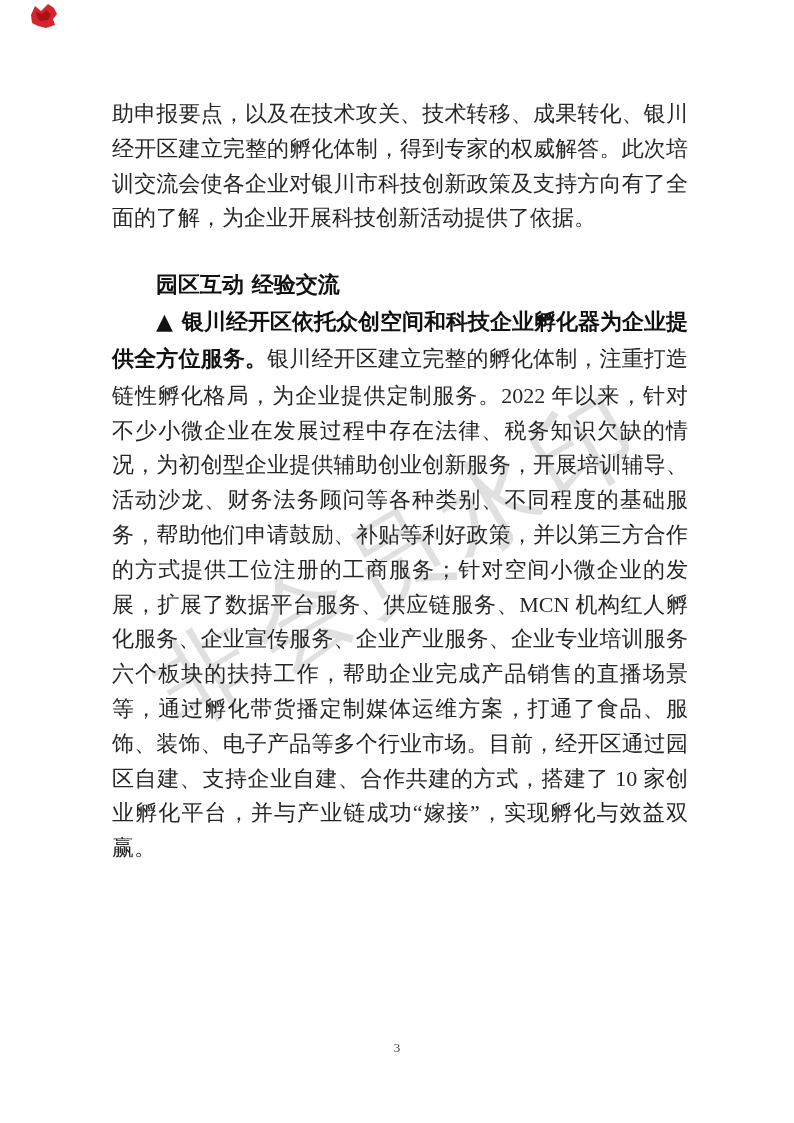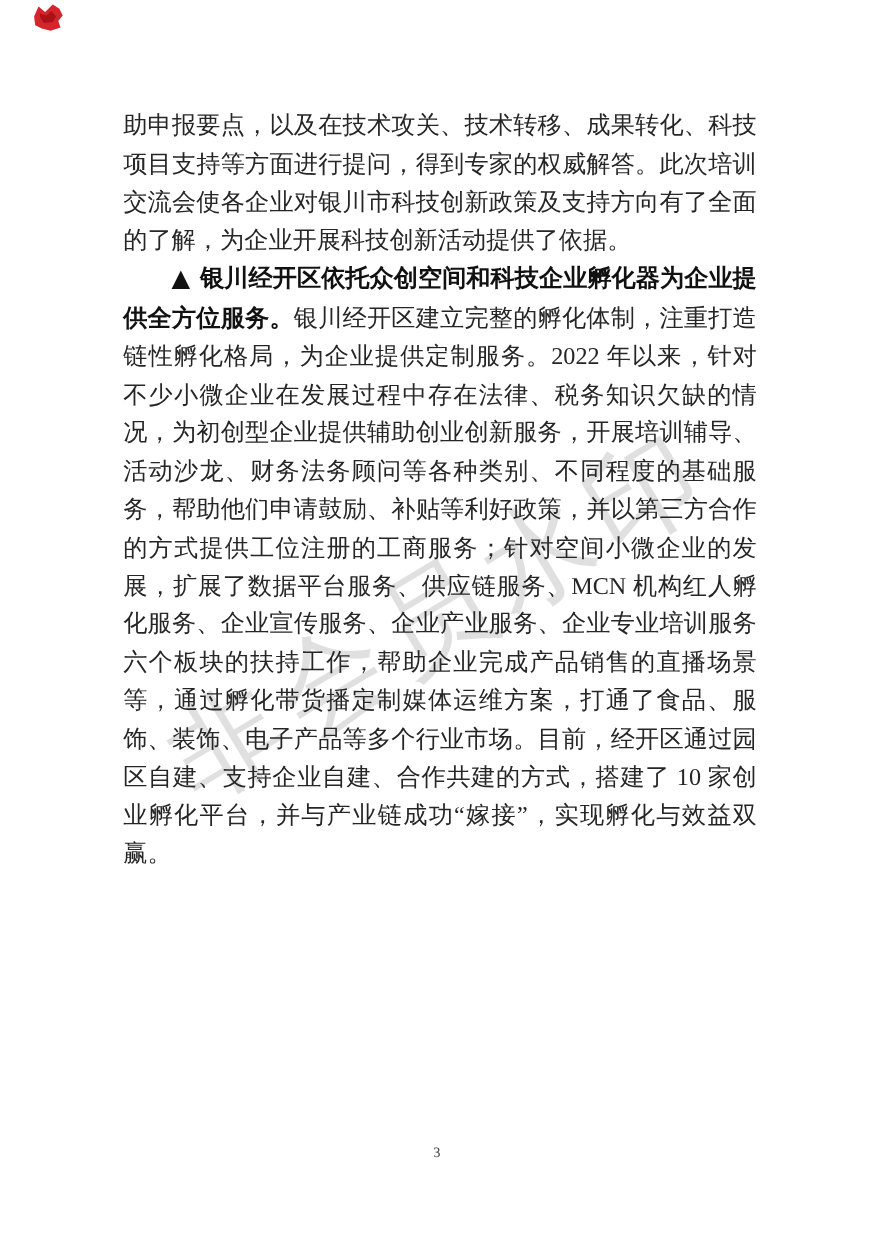--- a/index.html
+++ b/index.html
@@ -59,21 +59,21 @@
     margin: 29px 0 0 0 !important;
     padding-left: 44px;
     font-family: "DejaVu Sans", "Liberation Sans", sans-serif;
     font-weight: bold;
     font-size: 22px;
     line-height: 40px;
     color: #111111;
     text-align: left;
   }
   .bold-run {
-    font-family: Liberation Sans, sans-serif;
+    font-family: Liberation Mono, monospace;
     font-weight: bold;
     color: #111111;
   }
   .bullet {
     font-family: "DejaVu Sans", sans-serif;
     font-weight: bold;
     color: #111111;
     margin-right: 9px;
   }
   .page-footer {
@@ -96,22 +96,23 @@
 
   <div class="watermark">非会员水印</div>
 
   <svg class="red-mark" width="34" height="28" viewBox="0 0 34 28">
     <polygon points="5,13 9,4 15,9 22,2 28,6 31,12 27,17 29,23 20,26 12,24 6,21" fill="#d0121b" opacity="0.92"></polygon>
     <polygon points="10,10 16,12 21,8 25,13 22,18 14,19 11,15" fill="#a50e14" opacity="0.85"></polygon>
   </svg>
 
   <div class="content">
 
-    <p>助申报要点，以及在技术攻关、技术转移、成果转化、科技项目支持等方面进行提问，得到专家的权威解答。此次培训交流会使各企业对银川市科技创新政策及支持方向有了全面的了解，为企业开展科技创新活动提供了依据。</p>
+    <p>助申报要点，以及在技术攻关、技术转移、成果转化、银川经开区建立完整的孵化体制，得到专家的权威解答。此次培训交流会使各企业对银川市科技创新政策及支持方向有了全面的了解，为企业开展科技创新活动提供了依据。</p>
 
+    <p class="section-heading">园区互动 经验交流</p>
 
     <p class="para-indent">
       <span class="bullet">▲</span><span class="bold-run">银川经开区依托众创空间和科技企业孵化器为企业提供全方位服务。</span><span>银川经开区建立完整的孵化体制，注重打造链性孵化格局，为企业提供定制服务。2022 年以来，针对不少小微企业在发展过程中存在法律、税务知识欠缺的情况，为初创型企业提供辅助创业创新服务，开展培训辅导、活动沙龙、财务法务顾问等各种类别、不同程度的基础服务，帮助他们申请鼓励、补贴等利好政策，并以第三方合作的方式提供工位注册的工商服务；针对空间小微企业的发展，扩展了数据平台服务、供应链服务、MCN 机构红人孵化服务、企业宣传服务、企业产业服务、企业专业培训服务六个板块的扶持工作，帮助企业完成产品销售的直播场景等，通过孵化带货播定制媒体运维方案，打通了食品、服饰、装饰、电子产品等多个行业市场。目前，经开区通过园区自建、支持企业自建、合作共建的方式，搭建了 10 家创业孵化平台，并与产业链成功“嫁接”，实现孵化与效益双赢。</span>
     </p>
 
 
   </div>
 
   <div class="page-footer">3</div>
 

